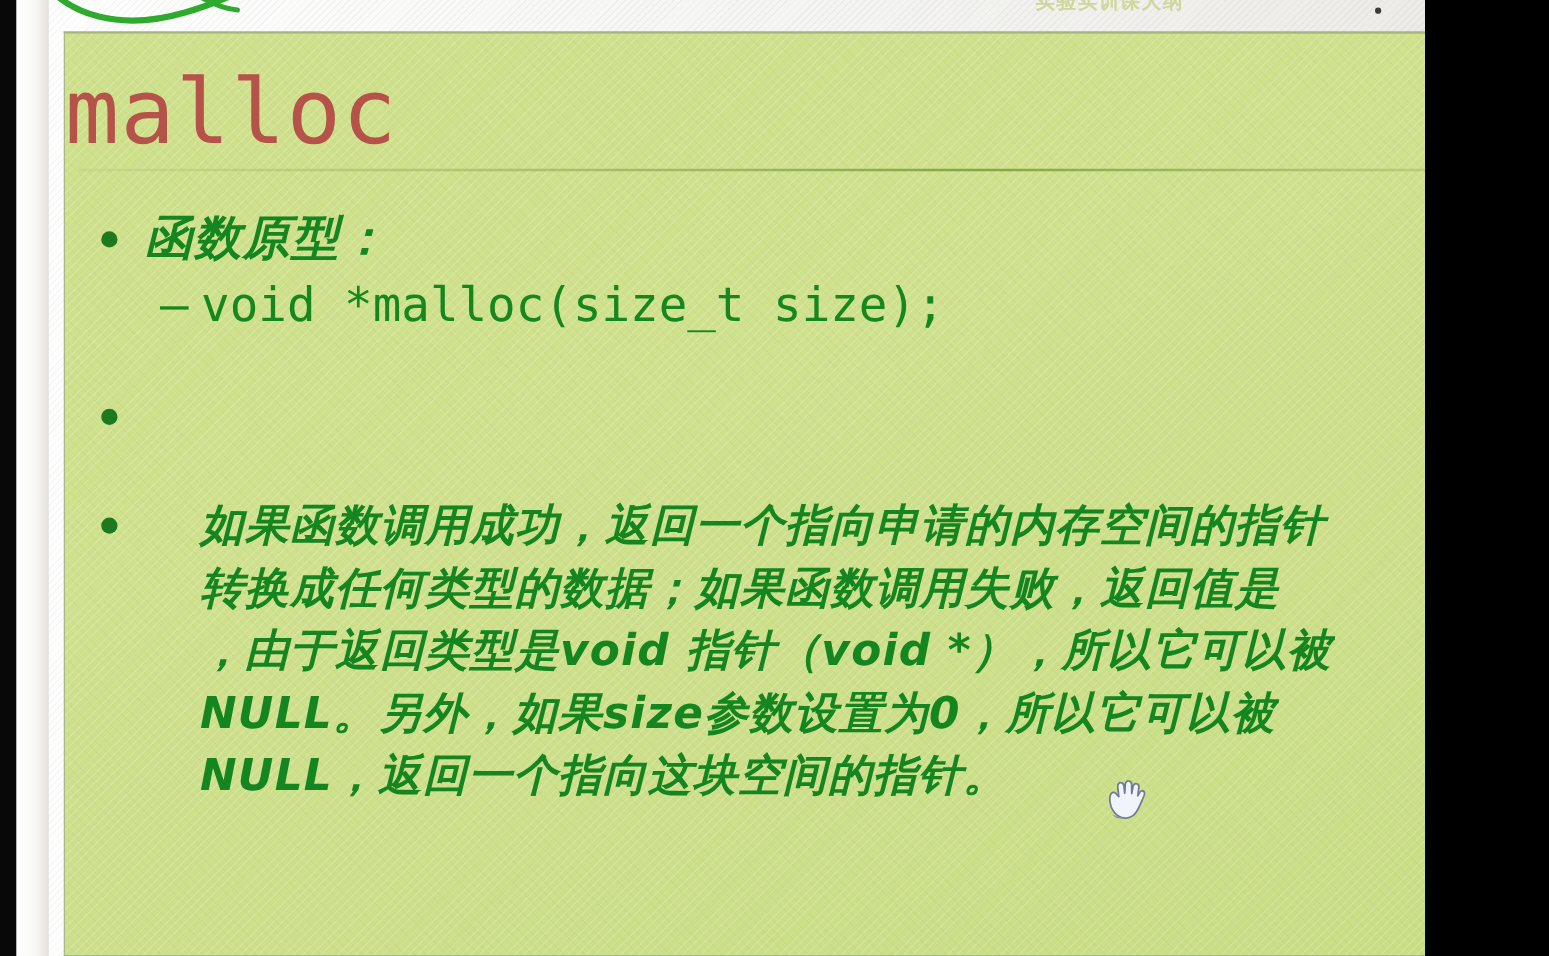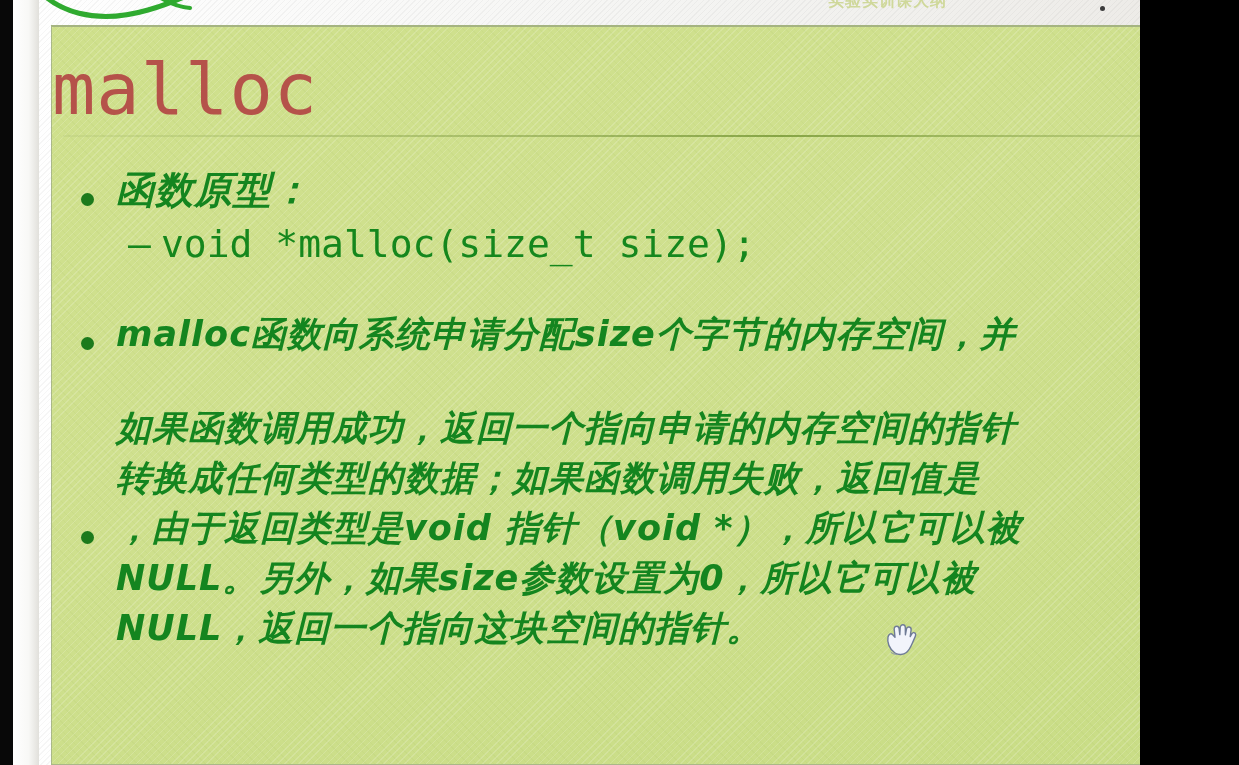--- a/index.html
+++ b/index.html
@@ -128,21 +128,21 @@
   
   .body-area {
     position:absolute;
     left:0; top:140px;
     width:1182px;
   }
 
   .bullet-row {
     position:relative;
     display:flex;
-    align-items:center;
+    align-items:flex-start;
   }
   .bullet-dot {
     flex:0 0 auto;
     width:13px; height:13px;
     border-radius:50%;
     background:#1c7a1c;
     margin-top:18px;
     margin-left:29px;
     margin-right:22px;
   }
@@ -187,21 +187,21 @@
   }
   .dash {
     font-family:"DejaVu Sans Mono","Liberation Mono",monospace;
     color:#15871d;
     font-size:38px;
     line-height:50px;
     margin-right:10px;
   }
 
   .para2 { margin-top:40px; }
-  .para3 { margin-top:44px; }
+  .para3 { margin-top:56px;gap:44px; }
 
   .line { display:block; }
 
   
   .cursor-hand {
     position:absolute;
     left:881px; top:619px;
     width:40px; height:40px;
     z-index:20;
     pointer-events:none;
@@ -245,21 +245,20 @@
       </div>
 
       <div class="sub-row">
         <span class="dash">–</span>
         <span class="mono">void *malloc(size_t size);</span>
       </div>
 
       <div class="bullet-row para2">
         <span class="bullet-dot"></span>
         <div class="bullet-body">
-          <span class="cn line">malloc函数向系统申请分配size个字节的内存空间，并</span>
         </div>
       </div>
 
       <div class="bullet-row para3">
         <span class="bullet-dot"></span>
         <div class="bullet-body">
           <span class="cn line">如果函数调用成功，返回一个指向申请的内存空间的指针</span>
           <span class="cn line">转换成任何类型的数据；如果函数调用失败，返回值是</span>
           <span class="cn line">，由于返回类型是void 指针（void *），所以它可以被</span>
           <span class="cn line">NULL。另外，如果size参数设置为0，所以它可以被</span>

